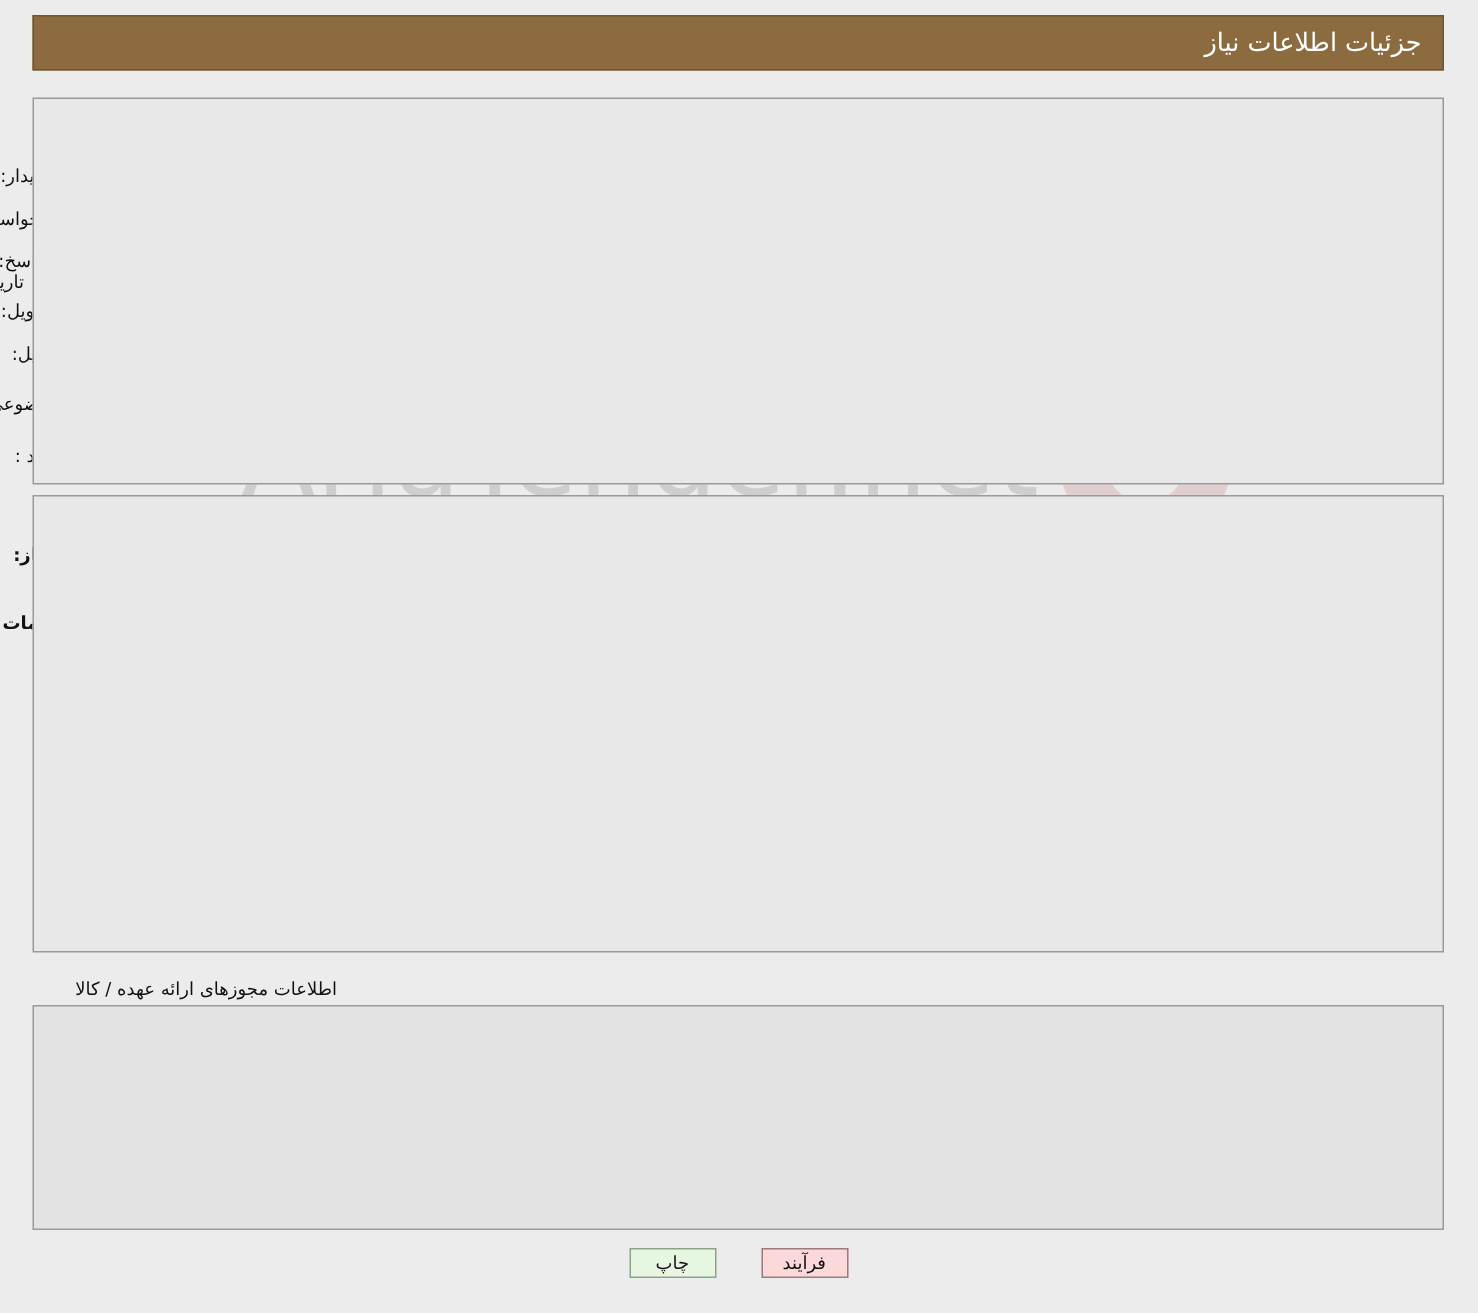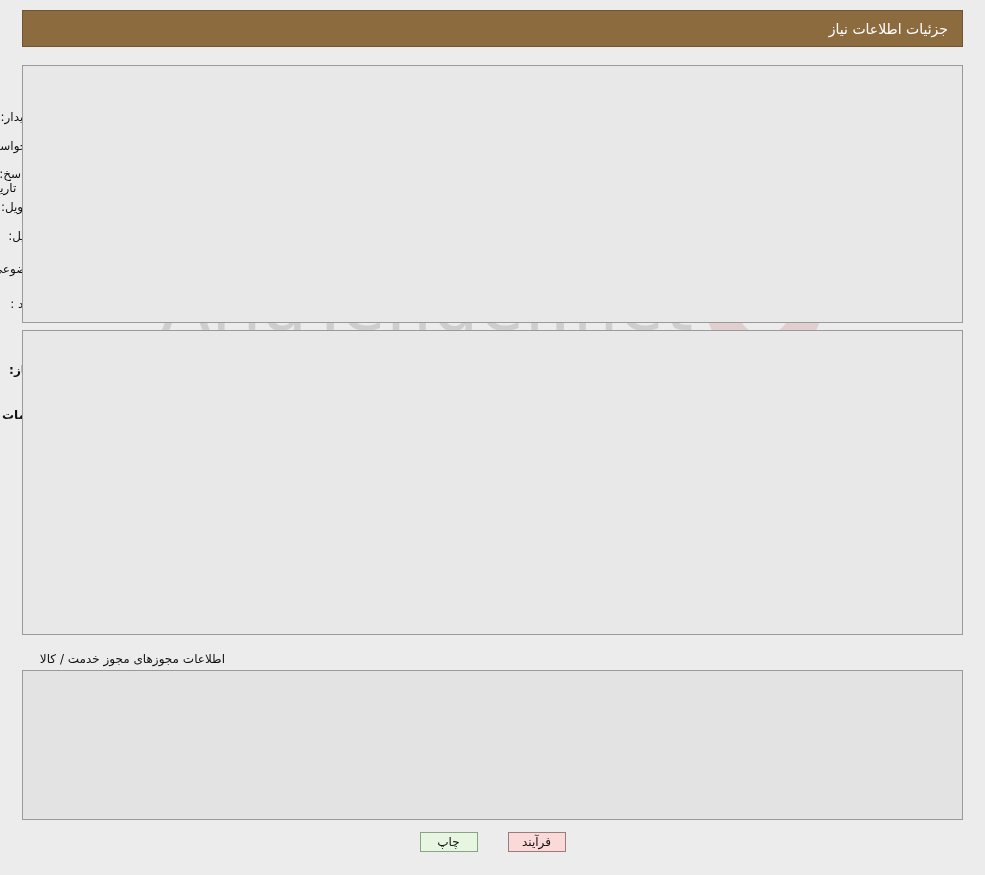--- a/index.html
+++ b/index.html
@@ -72,21 +72,21 @@
     border: 1px solid #6f5531;
     box-sizing: border-box;
     display: flex;
     align-items: center;
     justify-content: flex-start;
     padding: 0 14px;
     z-index: 2;
   }
   .page-header .title {
     color: #ffffff;
-    font-size: 14px;
+    font-size: 17px;
     text-align: right;
   }
 
   
   .panel {
     position: absolute;
     background: #e8e8e8;
     border: 1px solid #9a9a9a;
     box-sizing: border-box;
     z-index: 1;
@@ -436,21 +436,21 @@
     </tr>
   </tbody>
 </table>
 
 <span class="caption lbl-bold" style="top:586px; right:890px;">توضیحات خریدار:</span>
 <div class="ta" style="position:absolute; top:546px; right:80px; left:235px; height:78px;">
   <span> لذا از شرکت های دارای مجوز رسمی  مرتبط با فعالیت مذکور در خواست می گردد قیمت پیشنهادی برای هر ساعت کارکرد را اعلام نمایند و همچنین  کلیه کسورات قانونی (رعایت قانون کار)به عهده پیمانکار خواهد بود شماره تماس 02433780660</span>
   <span class="resize">◢</span>
 </div>
 
-<span class="caption-plain" style="top:652px; right:760px;">اطلاعات مجوزهای مجوز خدمت / کالا</span>
+<span class="caption-plain" style="top:652px; right:760px;">اطلاعات مجوزهای ارائه عهده / کالا</span>
 
 <div class="panel" id="panel-permit"></div>
 
 <table class="permit" style="top:727px; right:40px; left:40px; width:905px;">
   <thead>
     <tr>
       <th style="width:210px;">الزامی بودن ارائه مجوز</th>
       <th style="width:520px;">اعلام وضعیت مجوز توسط تامین کننده</th>
       <th style="width:175px;">جزئیات</th>
     </tr>

